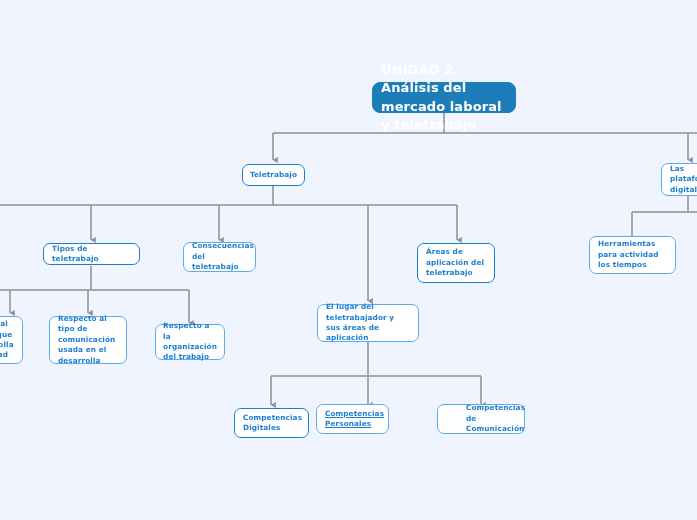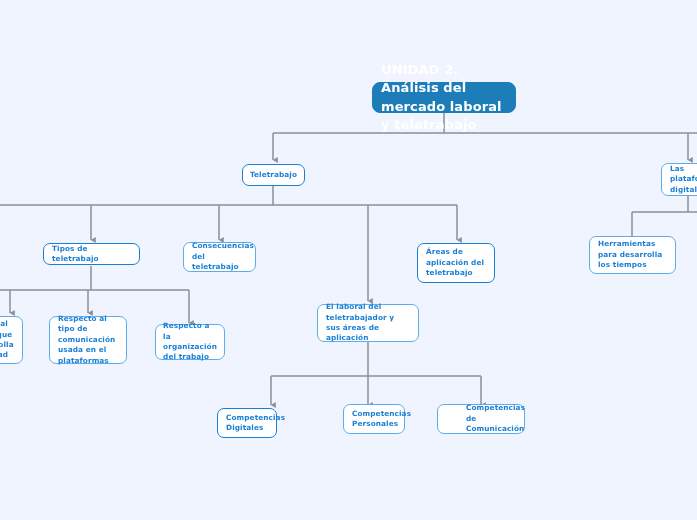--- a/index.html
+++ b/index.html
@@ -99,44 +99,44 @@
 
   <div class="node" style="left:417px;top:243px;width:78px;height:40px;">
     <span>Áreas de aplicación del teletrabajo</span>
   </div>
 
   <div class="node light" style="left:183px;top:242px;width:73px;height:30px;">
     <span>Consecuencias del teletrabajo</span>
   </div>
 
   <div class="node light" style="left:589px;top:236px;width:87px;height:38px;">
-    <span>Herramientas para desarrolla los tiempos</span>
+    <span>Herramientas para actividad los tiempos</span>
   </div>
 
   <div class="node light" style="left:-50px;top:316px;width:73px;height:48px;">
     <span>Respecto al lugar en que se desarrolla la actividad</span>
   </div>
 
   <div class="node light" style="left:49px;top:316px;width:78px;height:48px;">
-    <span>Respecto al tipo de comunicación usada en el plataformas</span>
+    <span>Respecto al tipo de comunicación usada en el desarrolla</span>
   </div>
 
   <div class="node light" style="left:155px;top:324px;width:70px;height:36px;justify-content:center;">
     <span>Respecto a la organización del trabajo</span>
   </div>
 
   <div class="node light" style="left:317px;top:304px;width:102px;height:38px;">
-    <span>El laboral del teletrabajador y sus áreas de aplicación</span>
+    <span>El lugar del teletrabajador y sus áreas de aplicación</span>
   </div>
 
-  <div class="node" style="left:217px;top:408px;width:60px;height:30px;">
+  <div class="node" style="left:234px;top:408px;width:75px;height:30px;">
     <span>Competencias Digitales</span>
   </div>
 
-  <div class="node light" style="left:343px;top:404px;width:62px;height:30px;">
+  <div class="node light" style="left:316px;top:404px;width:73px;height:30px;text-decoration:underline;">
     <span>Competencias Personales</span>
   </div>
 
   <div class="node light" style="left:437px;top:404px;width:88px;height:30px;padding-left:28px;">
     <span>Competencias de Comunicación</span>
   </div>
 
 </div>
 
 </body></html>

